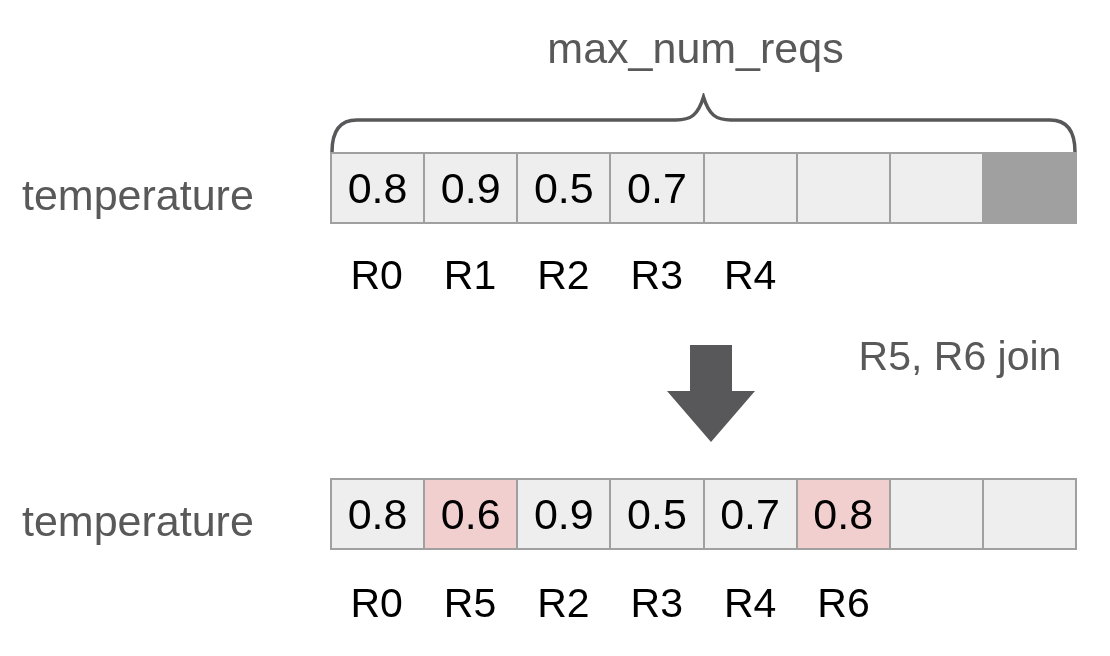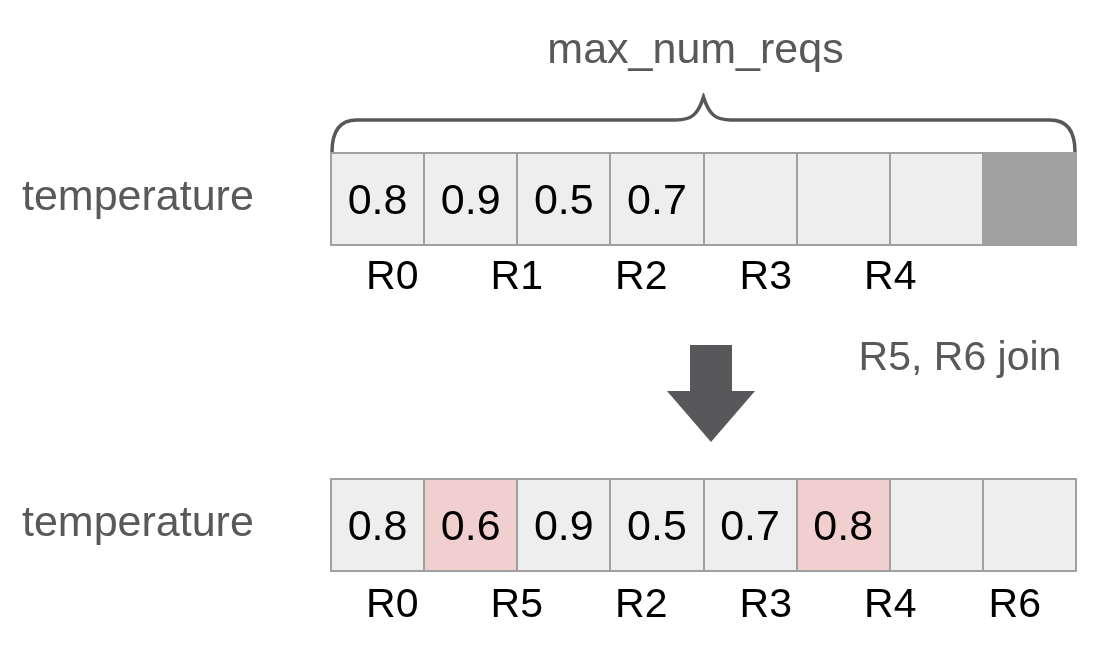--- a/index.html
+++ b/index.html
@@ -31,21 +31,21 @@
     position: absolute;
     left: 330px;
     top: 93px;
     width: 747px;
     height: 60px;
   }
   .cells {
     position: absolute;
     left: 330px;
     width: 747px;
-    height: 94px;
+    height: 72px;
     display: grid;
     grid-template-columns: repeat(8, 1fr);
     gap: 2px;
     padding: 2px;
     background: var(--border, #a0a0a0);
     box-sizing: border-box;
   }
   .cell {
     background: var(--cellbg, #eeeeee);
     display: flex;
@@ -56,21 +56,21 @@
     overflow: hidden;
   }
   .cell.highlight {
     background: var(--hl, #f4cccc);
   }
   .labels {
     position: absolute;
     left: 330px;
     width: 747px;
     display: grid;
-    grid-template-columns: repeat(6, 1fr);
+    grid-template-columns: repeat(8, 1fr);
   }
   .rlabel {
     text-align: center;
     font-size: 41px;
     line-height: 50px;
     color: #000000;
     white-space: nowrap;
   }
   .rowlabel {
     position: absolute;

